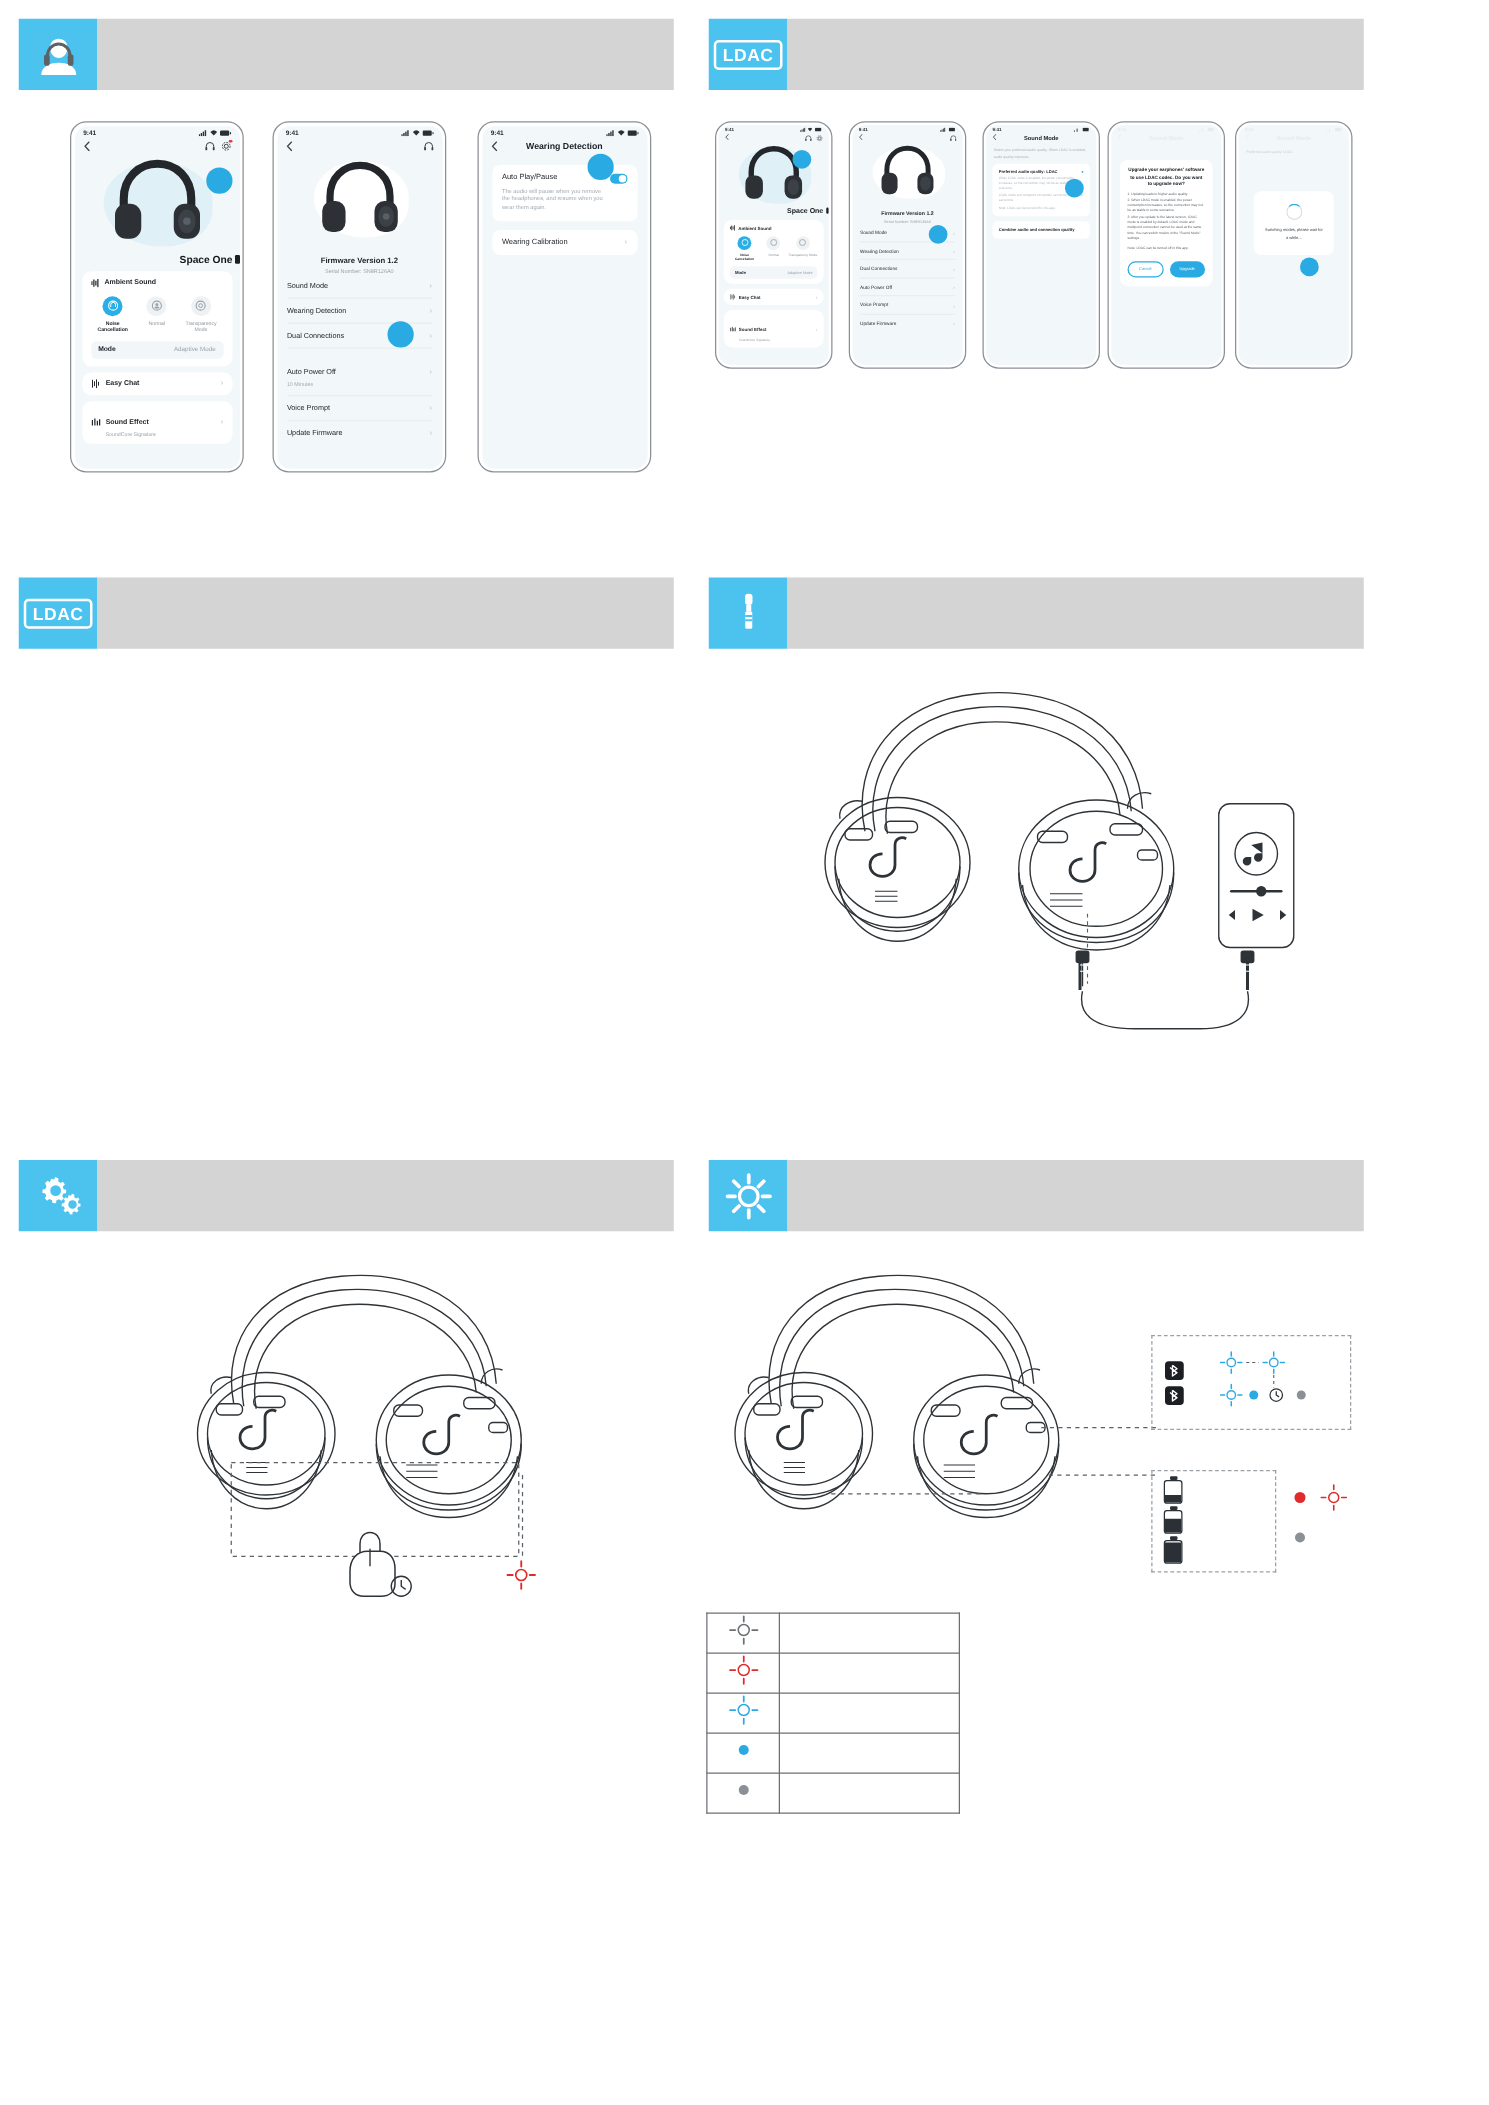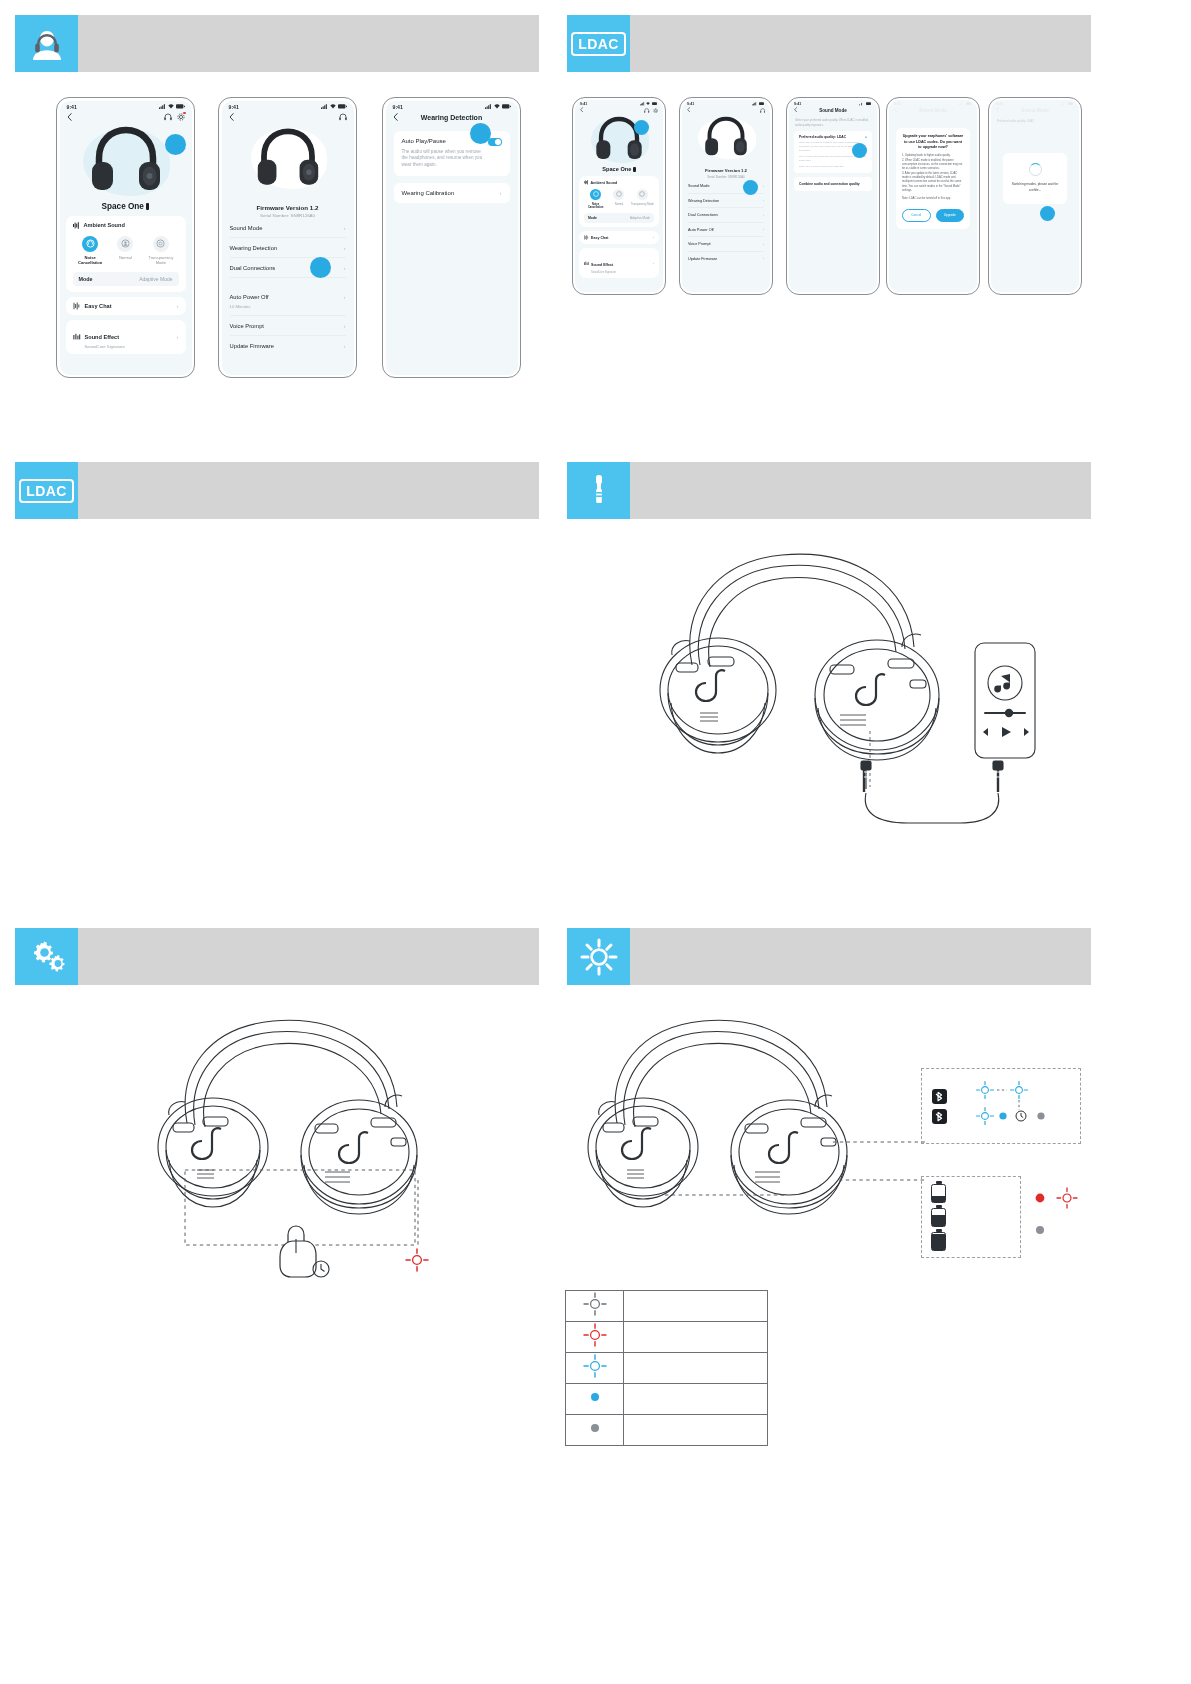--- a/index.html
+++ b/index.html
@@ -51,21 +51,21 @@
   }
   .navbar .icons { display: flex; gap: 5px; align-items: center; }
 
   .hero { position: relative; height: 84px; }
   .hero .blob {
     position: absolute; left: 18%; top: 6%; width: 66%; height: 80%;
     background: #dff0f7; border-radius: 50% 50% 45% 55%;
   }
   .hero .hp { position: absolute; left: 50%; top: 44%; transform: translate(-50%,-50%); }
   .prodname {
-    text-align: center; font-weight: 700; font-size: 8.2px; color: #14181d;
+    text-align: right; font-weight: 700; font-size: 8.2px; color: #14181d;
     margin-top: -6px; position: relative;
   }
   .prodname .batt {
     display: inline-block; width: 3.5px; height: 7px; background: #1b1f24;
     border-radius: 1px; margin-left: 2px; vertical-align: -1px;
   }
 
   .card {
     background: #ffffff; border-radius: 7px; margin: 5px 6px;
     padding: 6px 7px;

